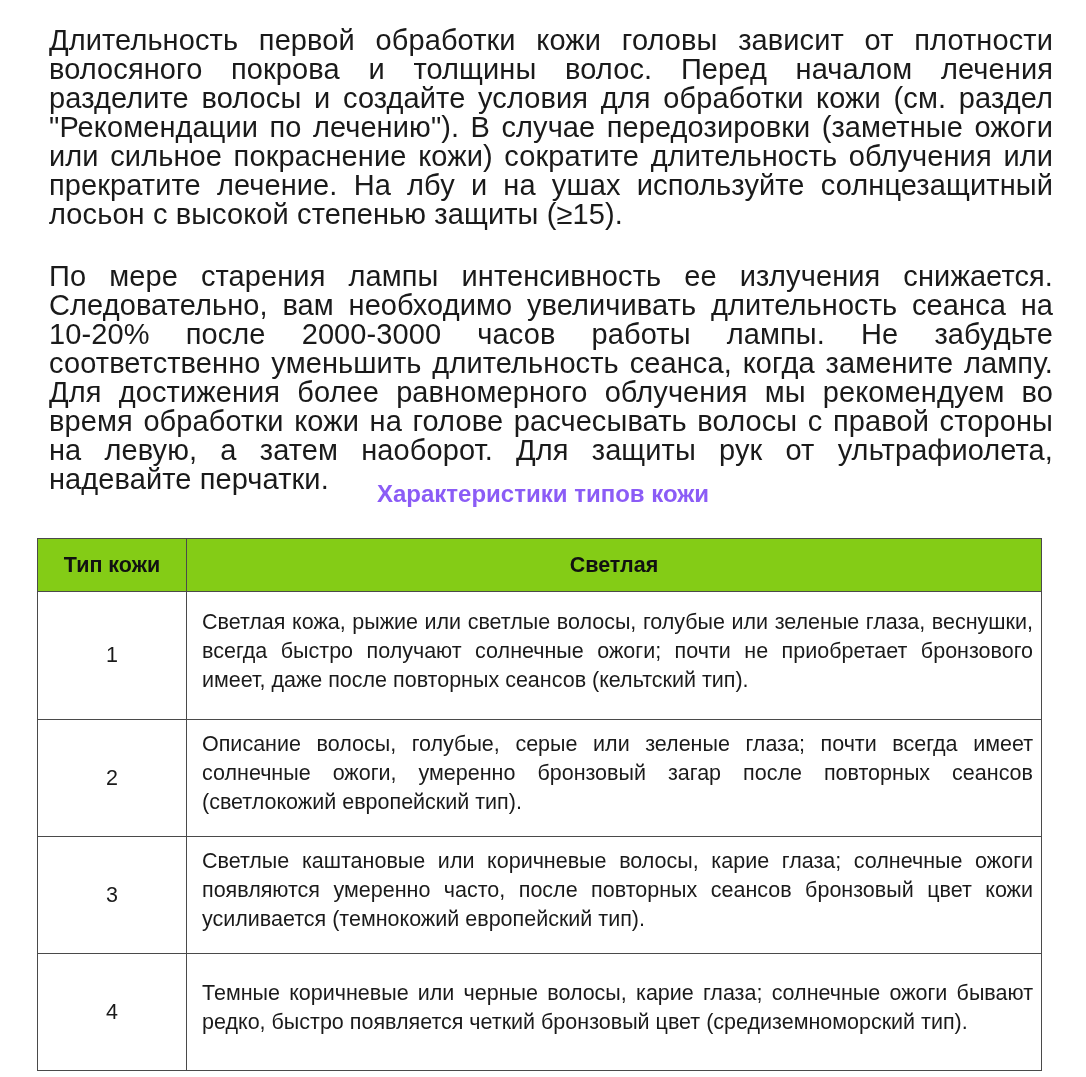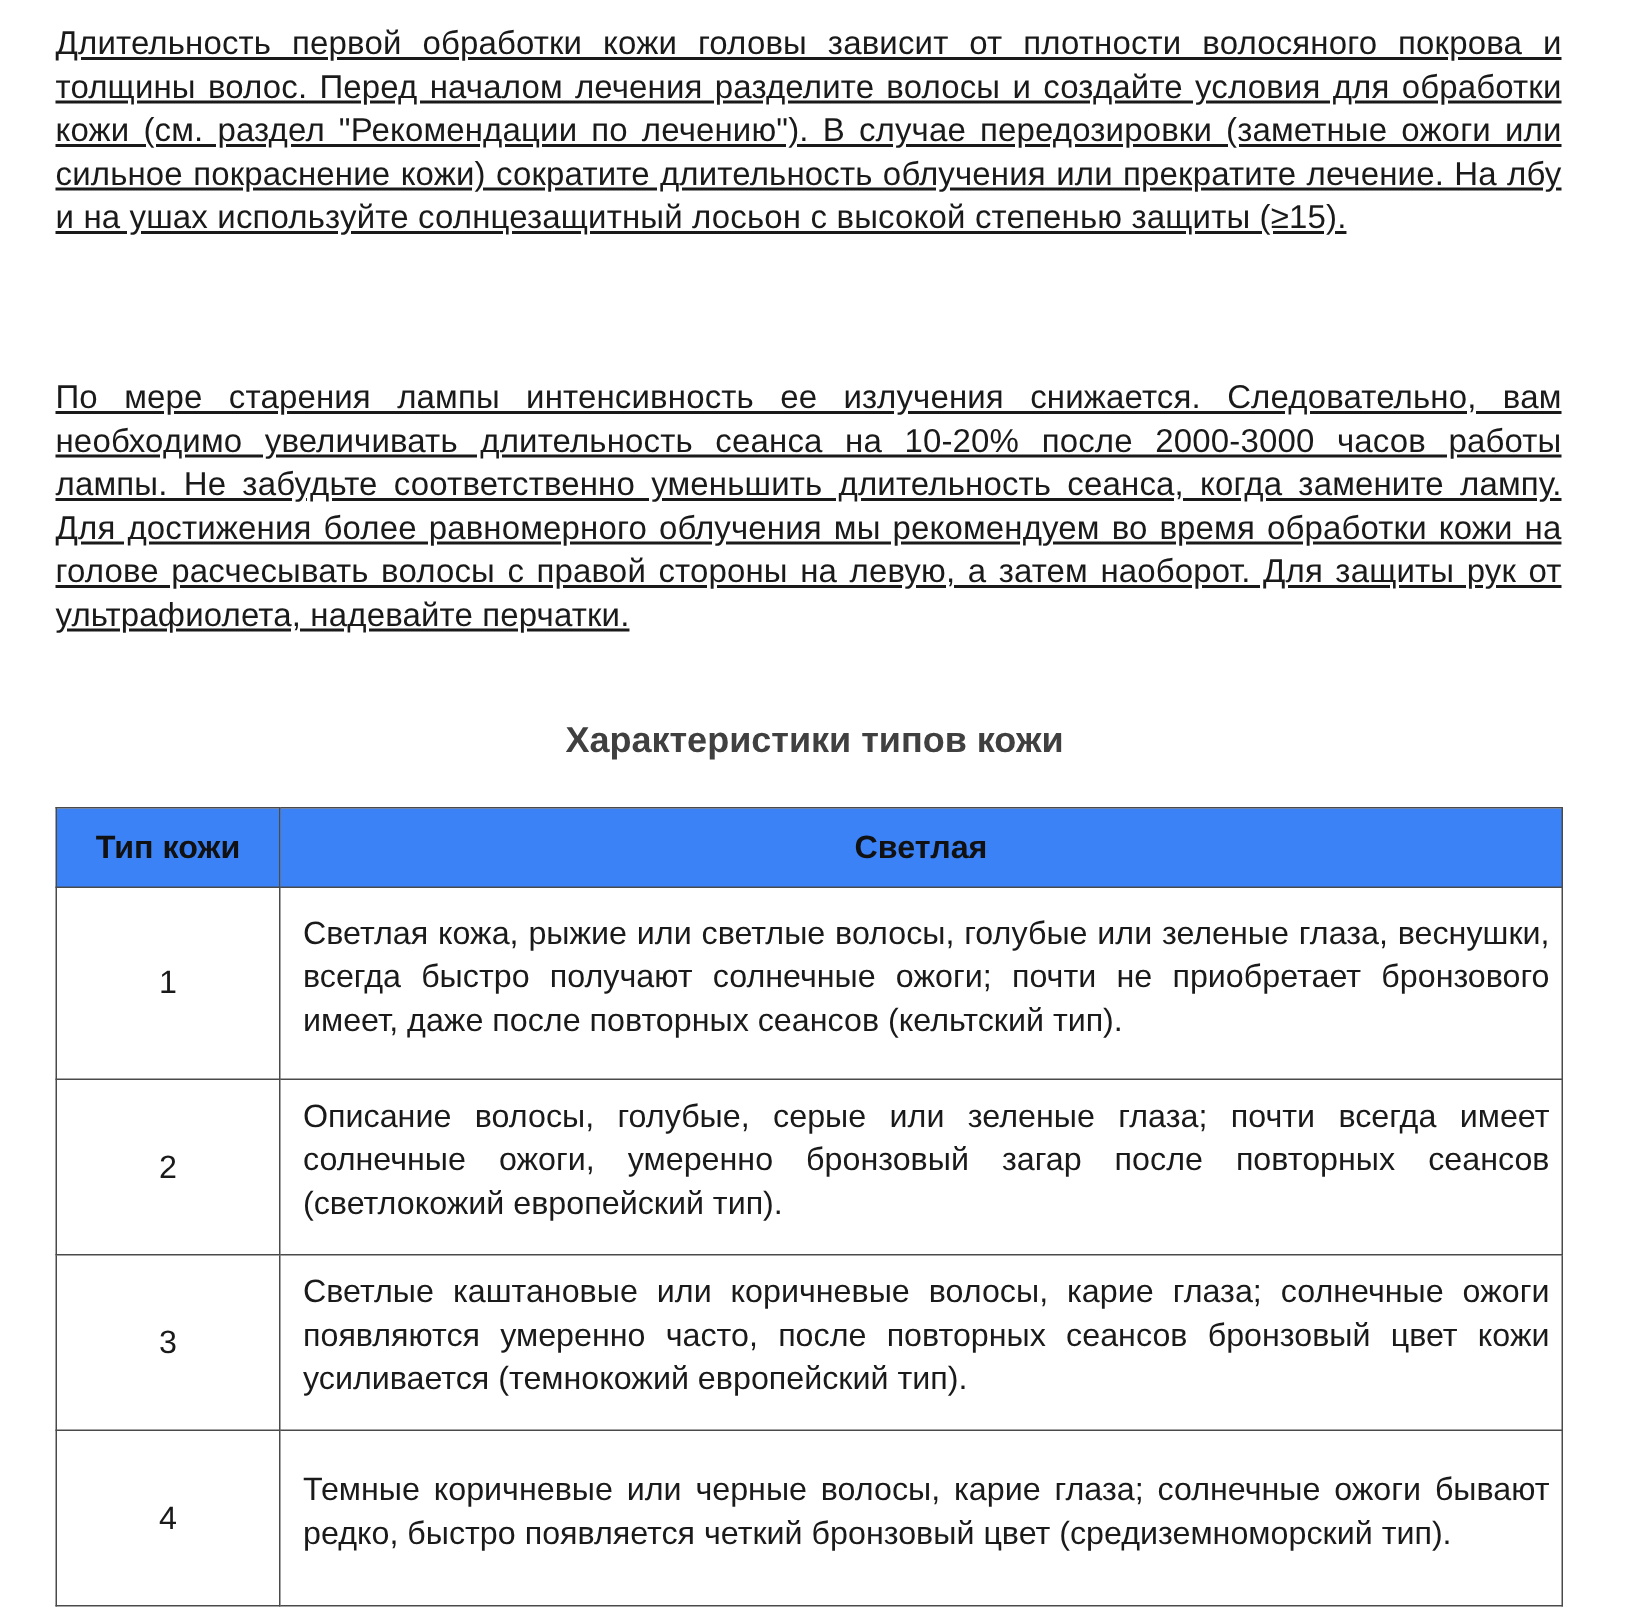--- a/index.html
+++ b/index.html
@@ -2,37 +2,37 @@
 <html><head>
   <meta charset="utf-8">
   <style>
     html, body { margin: 0; padding: 0; background: #ffffff; }
     body {
       width: 1086px; height: 1077px; position: relative; overflow: hidden;
       font-family: "Liberation Sans", sans-serif; color: #1a1a1a;
     }
     .para {
       position: absolute; left: 37px; width: 1004px;
-      font-size: 22px; line-height: 29px; text-align: justify;
-      text-align-last: left; margin: 0; letter-spacing: 0.1px; text-decoration: underline;
+      font-size: 29px; line-height: 29px; text-align: justify;
+      text-align-last: left; margin: 12px; letter-spacing: 0.1px;
     }
     #p1 { top: 14px; }
     #p2 { top: 250px; }
     .title {
       position: absolute; left: 0; width: 1086px; top: 478px;
       text-align: center; font-weight: bold; font-size: 24px; line-height: 32px; margin: 0;
-      color: #404040;
+      color: #8b5cf6;
     }
     table {
       position: absolute; left: 37px; top: 538px; width: 1005px;
       border-collapse: collapse; font-size: 21.5px; line-height: 29px;
     }
     th, td { border: 1.5px solid #4a4a4a; }
     th {
-      background: #3b82f6; font-weight: bold; height: 52px; padding: 0; color: #111; margin-top: 48px;
+      background: #84cc16; font-weight: bold; height: 52px; padding: 0; color: #111; margin-top: 48px;
     }
     td.type { width: 146px; text-align: center; vertical-align: middle; }
     td.desc { padding: 1px 8px 10px 15px; text-align: justify; vertical-align: middle; }
     tr.row1 td { height: 116px; }
     tr.row2 td, tr.row3 td, tr.row4 td { height: 105px; }
   </style>
 </head>
 <body>
 
 <p id="p1" class="para">Длительность первой обработки кожи головы зависит от плотности волосяного покрова и толщины волос. Перед началом лечения разделите волосы и создайте условия для обработки кожи (см. раздел "Рекомендации по лечению"). В случае передозировки (заметные ожоги или сильное покраснение кожи) сократите длительность облучения или прекратите лечение. На лбу и на ушах используйте солнцезащитный лосьон с высокой степенью защиты (≥15).</p>

